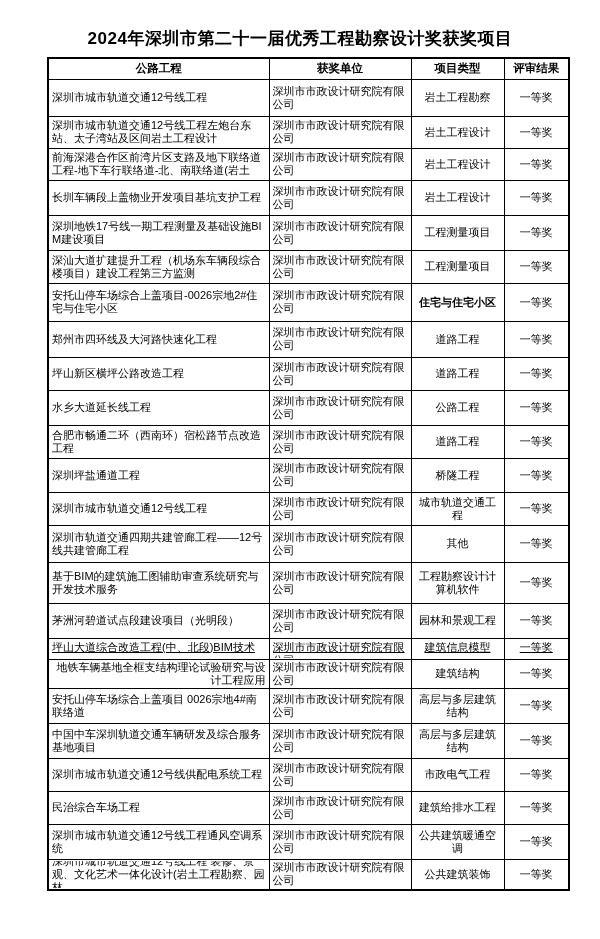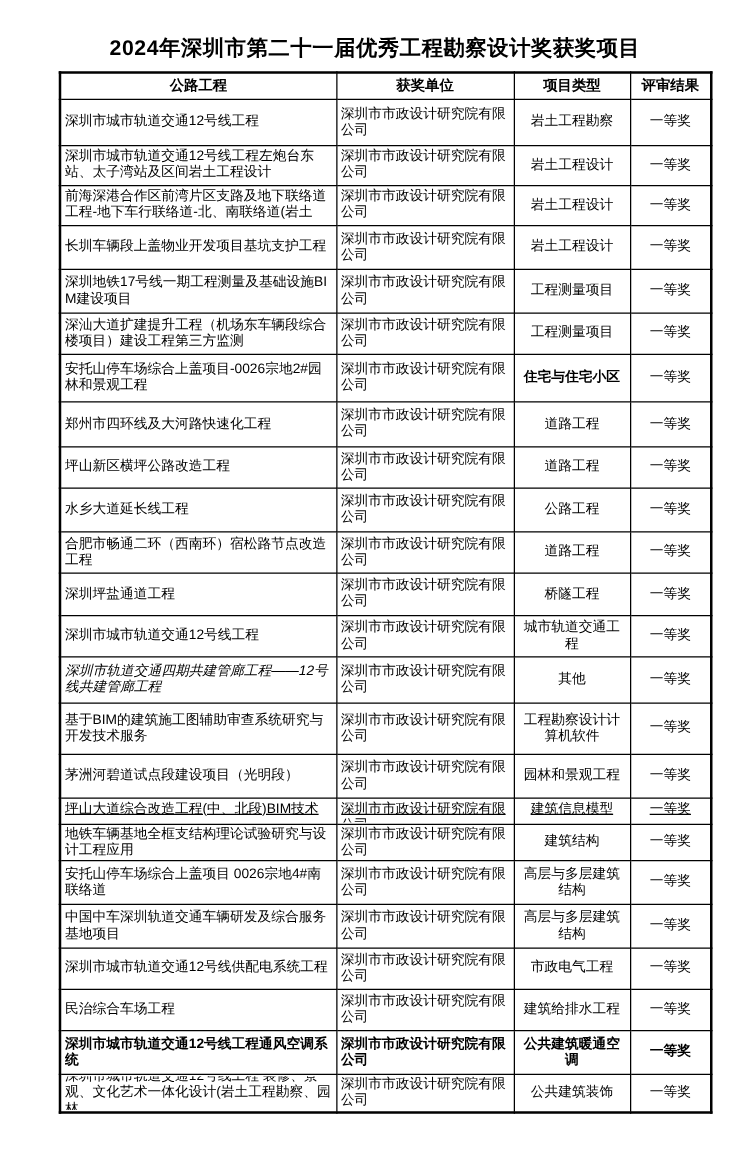--- a/index.html
+++ b/index.html
@@ -157,21 +157,21 @@
     <td>
             <div class="cw center" style="height: 29px;">工程测量项目</div>
           </td>
     <td>
             <div class="cw center" style="height: 29px;">一等奖</div>
           </td>
   </tr>
 
   <tr style="height: 38px;">
     <td>
-            <div class="cw" style="height: 34px;">安托山停车场综合上盖项目-0026宗地2#园林和景观工程</div>
+            <div class="cw" style="height: 34px;">安托山停车场综合上盖项目-0026宗地2#住宅与住宅小区</div>
           </td>
     <td>
             <div class="cw" style="height: 34px;">深圳市市政设计研究院有限公司</div>
           </td>
     <td>
             <div class="cw center" style="height: 34px; font-weight: bold;">住宅与住宅小区</div>
           </td>
     <td>
             <div class="cw center" style="height: 34px;">一等奖</div>
           </td>
@@ -262,21 +262,21 @@
     <td>
             <div class="cw center" style="height: 29px;">城市轨道交通工程</div>
           </td>
     <td>
             <div class="cw center" style="height: 29px;">一等奖</div>
           </td>
   </tr>
 
   <tr style="height: 37px;">
     <td>
-            <div class="cw" style="height: 33px; font-style: italic;">深圳市轨道交通四期共建管廊工程——12号线共建管廊工程</div>
+            <div class="cw" style="height: 33px;">深圳市轨道交通四期共建管廊工程——12号线共建管廊工程</div>
           </td>
     <td>
             <div class="cw" style="height: 33px;">深圳市市政设计研究院有限公司</div>
           </td>
     <td>
             <div class="cw center" style="height: 33px;">其他</div>
           </td>
     <td>
             <div class="cw center" style="height: 33px;">一等奖</div>
           </td>
@@ -322,21 +322,21 @@
     <td>
             <div class="cw center" style="height: 17px;">建筑信息模型</div>
           </td>
     <td>
             <div class="cw center" style="height: 17px;">一等奖</div>
           </td>
   </tr>
 
   <tr style="height: 29px;">
     <td>
-            <div class="cw" style="height: 25px;">地铁车辆基地全框支结构理论试验研究与设计工程应用</div>
+            <div class="cw" style="height: 25px; text-align: right;">地铁车辆基地全框支结构理论试验研究与设计工程应用</div>
           </td>
     <td>
             <div class="cw" style="height: 25px;">深圳市市政设计研究院有限公司</div>
           </td>
     <td>
             <div class="cw center" style="height: 25px;">建筑结构</div>
           </td>
     <td>
             <div class="cw center" style="height: 25px;">一等奖</div>
           </td>
@@ -396,21 +396,21 @@
           </td>
     <td>
             <div class="cw center" style="height: 29px;">建筑给排水工程</div>
           </td>
     <td>
             <div class="cw center" style="height: 29px;">一等奖</div>
           </td>
   </tr>
 
 
-  <tr style="height: 35px; font-weight: bold;">
+  <tr style="height: 35px;">
     <td>
             <div class="cw" style="height: 31px;">深圳市城市轨道交通12号线工程通风空调系统</div>
           </td>
     <td>
             <div class="cw" style="height: 31px;">深圳市市政设计研究院有限公司</div>
           </td>
     <td>
             <div class="cw center" style="height: 31px;">公共建筑暖通空调</div>
           </td>
     <td>

